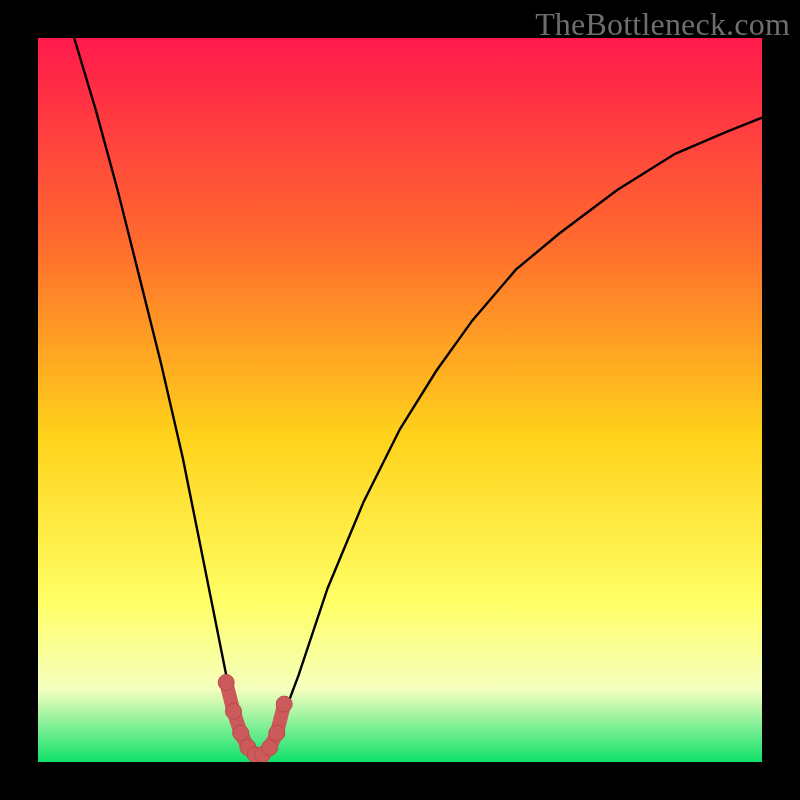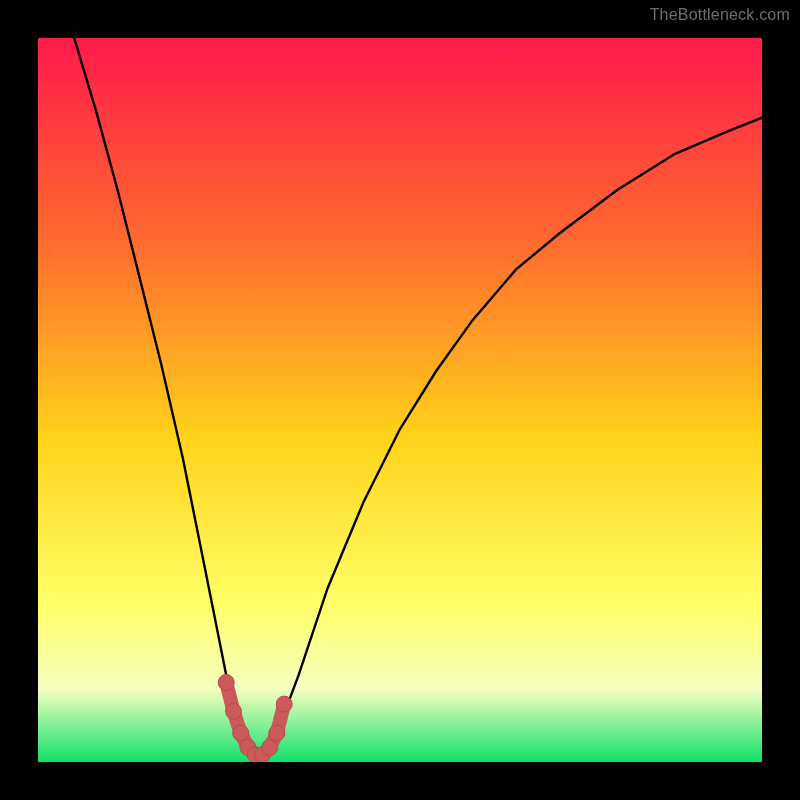--- a/index.html
+++ b/index.html
@@ -22,24 +22,25 @@
     top: 38px;
     width: 724px;
     height: 724px;
     overflow: hidden;
   }
   .watermark {
     position: absolute;
     top: 6px;
     right: 10px;
     color: #6e6e6e;
-    font-size: 16px;
+    font-size: 32px;
     font-weight: 500;
     letter-spacing: 0.2px;
     user-select: none;
+    font-family: Liberation Serif, serif;
   }
   svg { display: block; }
 </style>
 </head>
 <body>
 
 <div class="frame">
 
   <div class="watermark">TheBottleneck.com</div>
 

